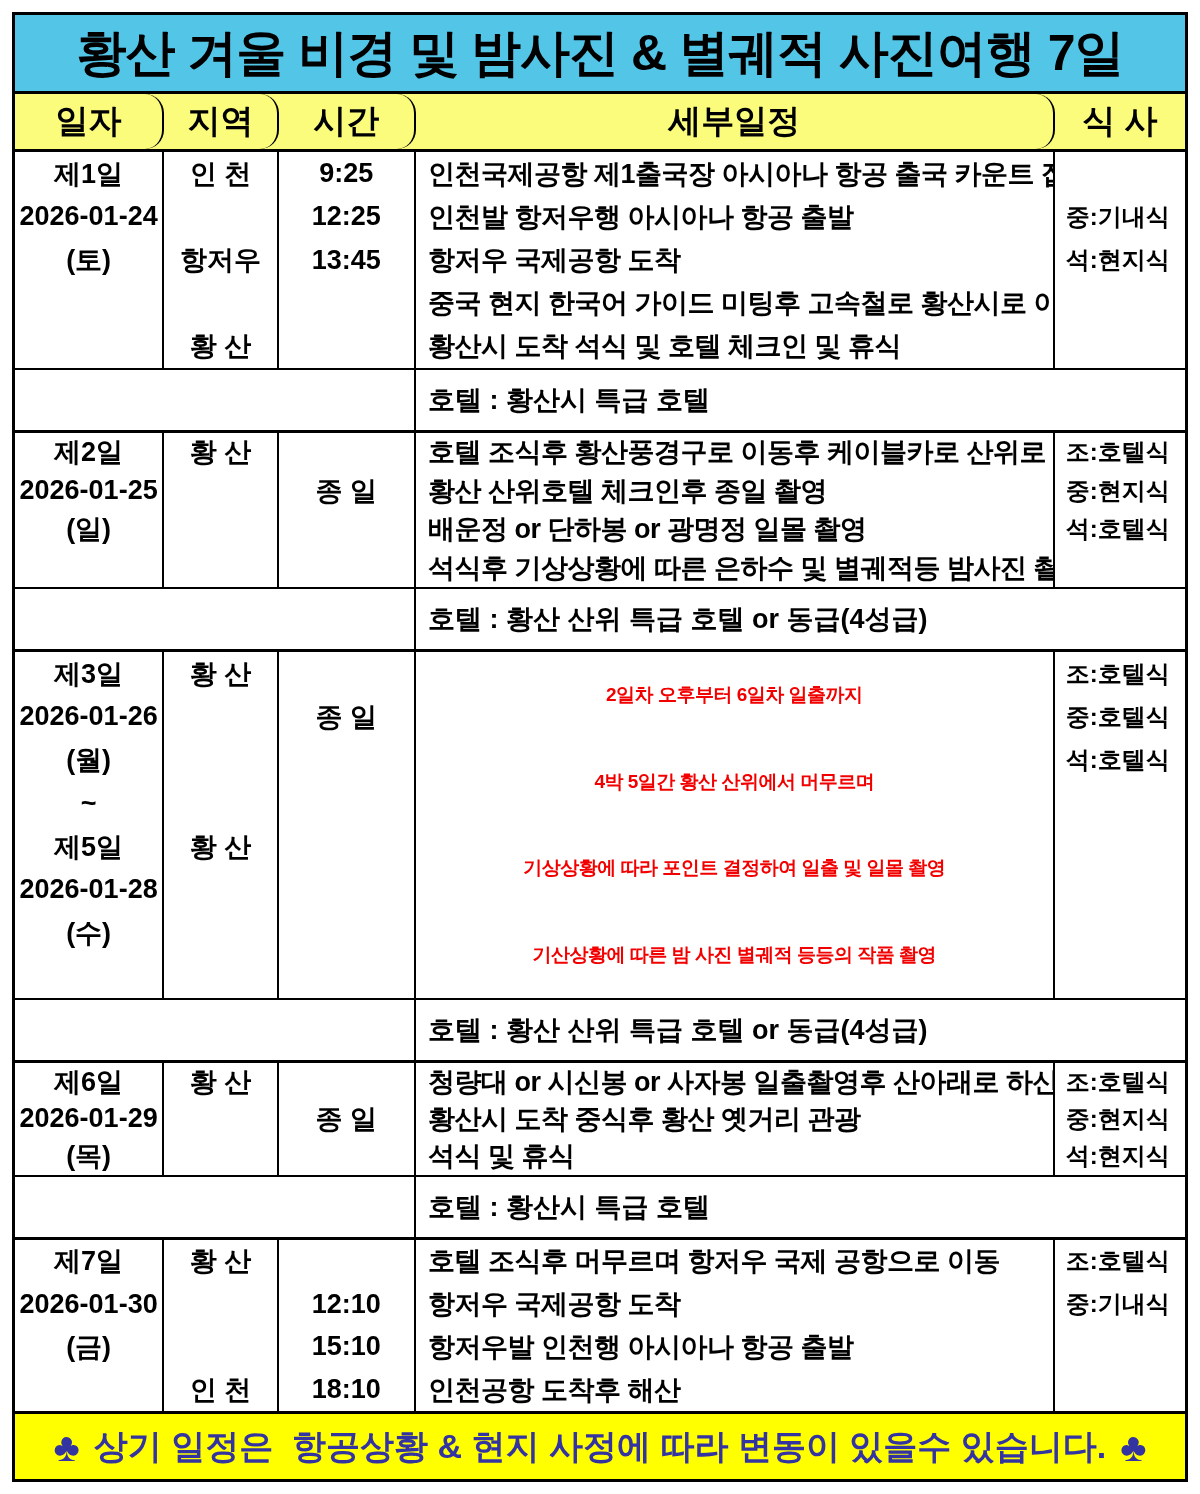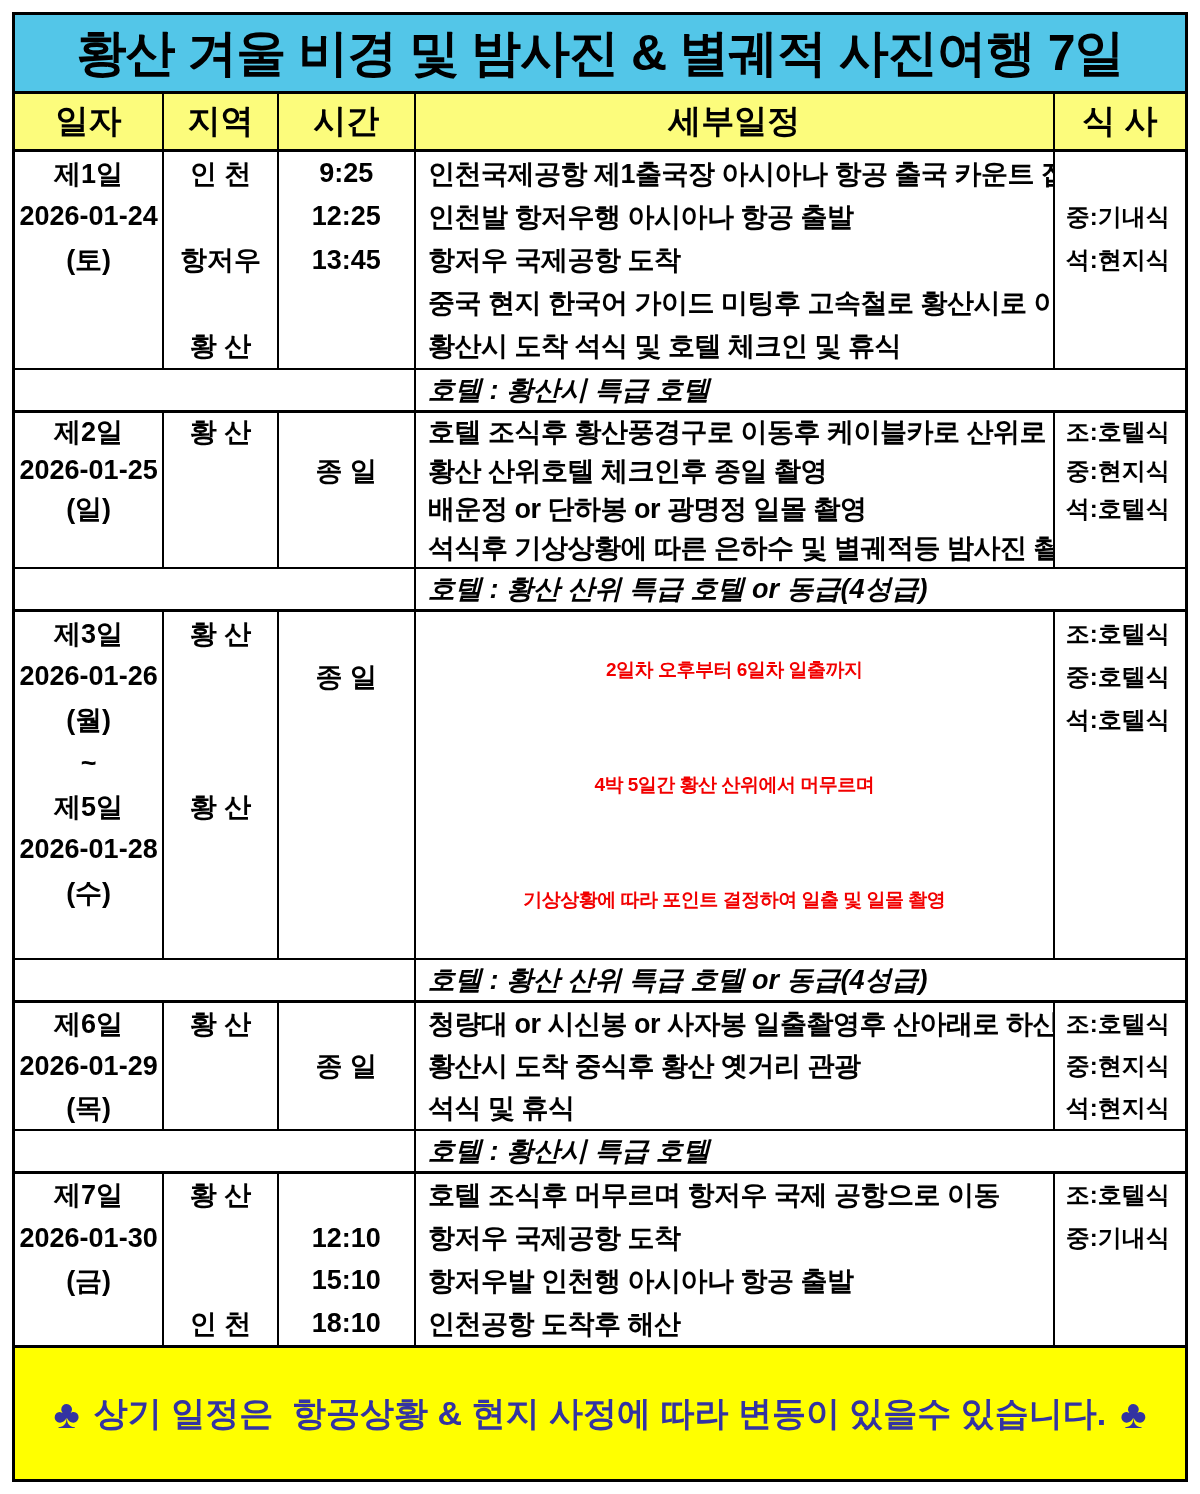--- a/index.html
+++ b/index.html
@@ -46,20 +46,21 @@
     grid-template-columns: 150fr 115fr 138fr 642fr 131fr;
     font-size: 33px;
   }
   .header-cell {
     border-right: 2px solid #000;
     display: flex;
     align-items: center;
     justify-content: center;
     box-sizing: border-box;
     white-space: pre;
+    border-radius: 19px;
   }
   .header-cell:last-child { border-right: none; }
 
   .day-row {
     box-sizing: border-box;
     border-bottom: 2px solid #000;
     display: grid;
     grid-template-columns: 150fr 115fr 138fr 642fr 131fr;
   }
   .cell {
@@ -89,26 +90,25 @@
     padding-left: 11px;
     font-size: 24px;
   }
   .cell.red-sched .line {
     justify-content: center;
     color: var(--red-text, #F20000);
     font-size: 19px;
     letter-spacing: -0.5px;
   }
   .hotel-row {
-    height: 43px;
+    height: 63px;
     box-sizing: border-box;
     border-bottom: 3px solid #000;
     display: grid;
     grid-template-columns: 403fr 773fr;
-    font-style: italic;
   }
   .hotel-left { border-right: 2px solid #000; box-sizing: border-box; }
   .hotel-text {
     display: flex;
     align-items: center;
     padding-left: 12px;
     font-size: 27px;
     white-space: pre;
   }
   .footer-bar {
@@ -247,38 +247,39 @@
         <div class="line"></div>
         <div class="line"></div>
         <div class="line"></div>
         <div class="line"></div>
         <div class="line"></div>
       </div>
       <div class="cell red-sched">
         <div class="line">2일차 오후부터 6일차 일출까지</div>
         <div class="line">4박 5일간 황산 산위에서 머무르며</div>
         <div class="line">기상상황에 따라 포인트 결정하여 일출 및 일몰 촬영</div>
+        <div class="line">기산상황에 따른 밤 사진 별궤적 등등의 작품 촬영</div>
       </div>
       <div class="cell meals">
         <div class="line">조:호텔식</div>
         <div class="line">중:호텔식</div>
         <div class="line">석:호텔식</div>
         <div class="line"></div>
         <div class="line"></div>
         <div class="line"></div>
         <div class="line"></div>
         <div class="line"></div>
       </div>
     </div>
     <div class="hotel-row">
       <div class="hotel-left"></div>
       <div class="hotel-text">호텔 : 황산 산위 특급 호텔 or 동급(4성급)</div>
     </div>
 
-    <div class="day-row" style="height:128px">
+    <div class="day-row" style="height:114px">
       <div class="cell">
         <div class="line">제6일</div>
         <div class="line">2026-01-29</div>
         <div class="line">(목)</div>
       </div>
       <div class="cell">
         <div class="line">황 산</div>
         <div class="line"></div>
         <div class="line"></div>
       </div>

